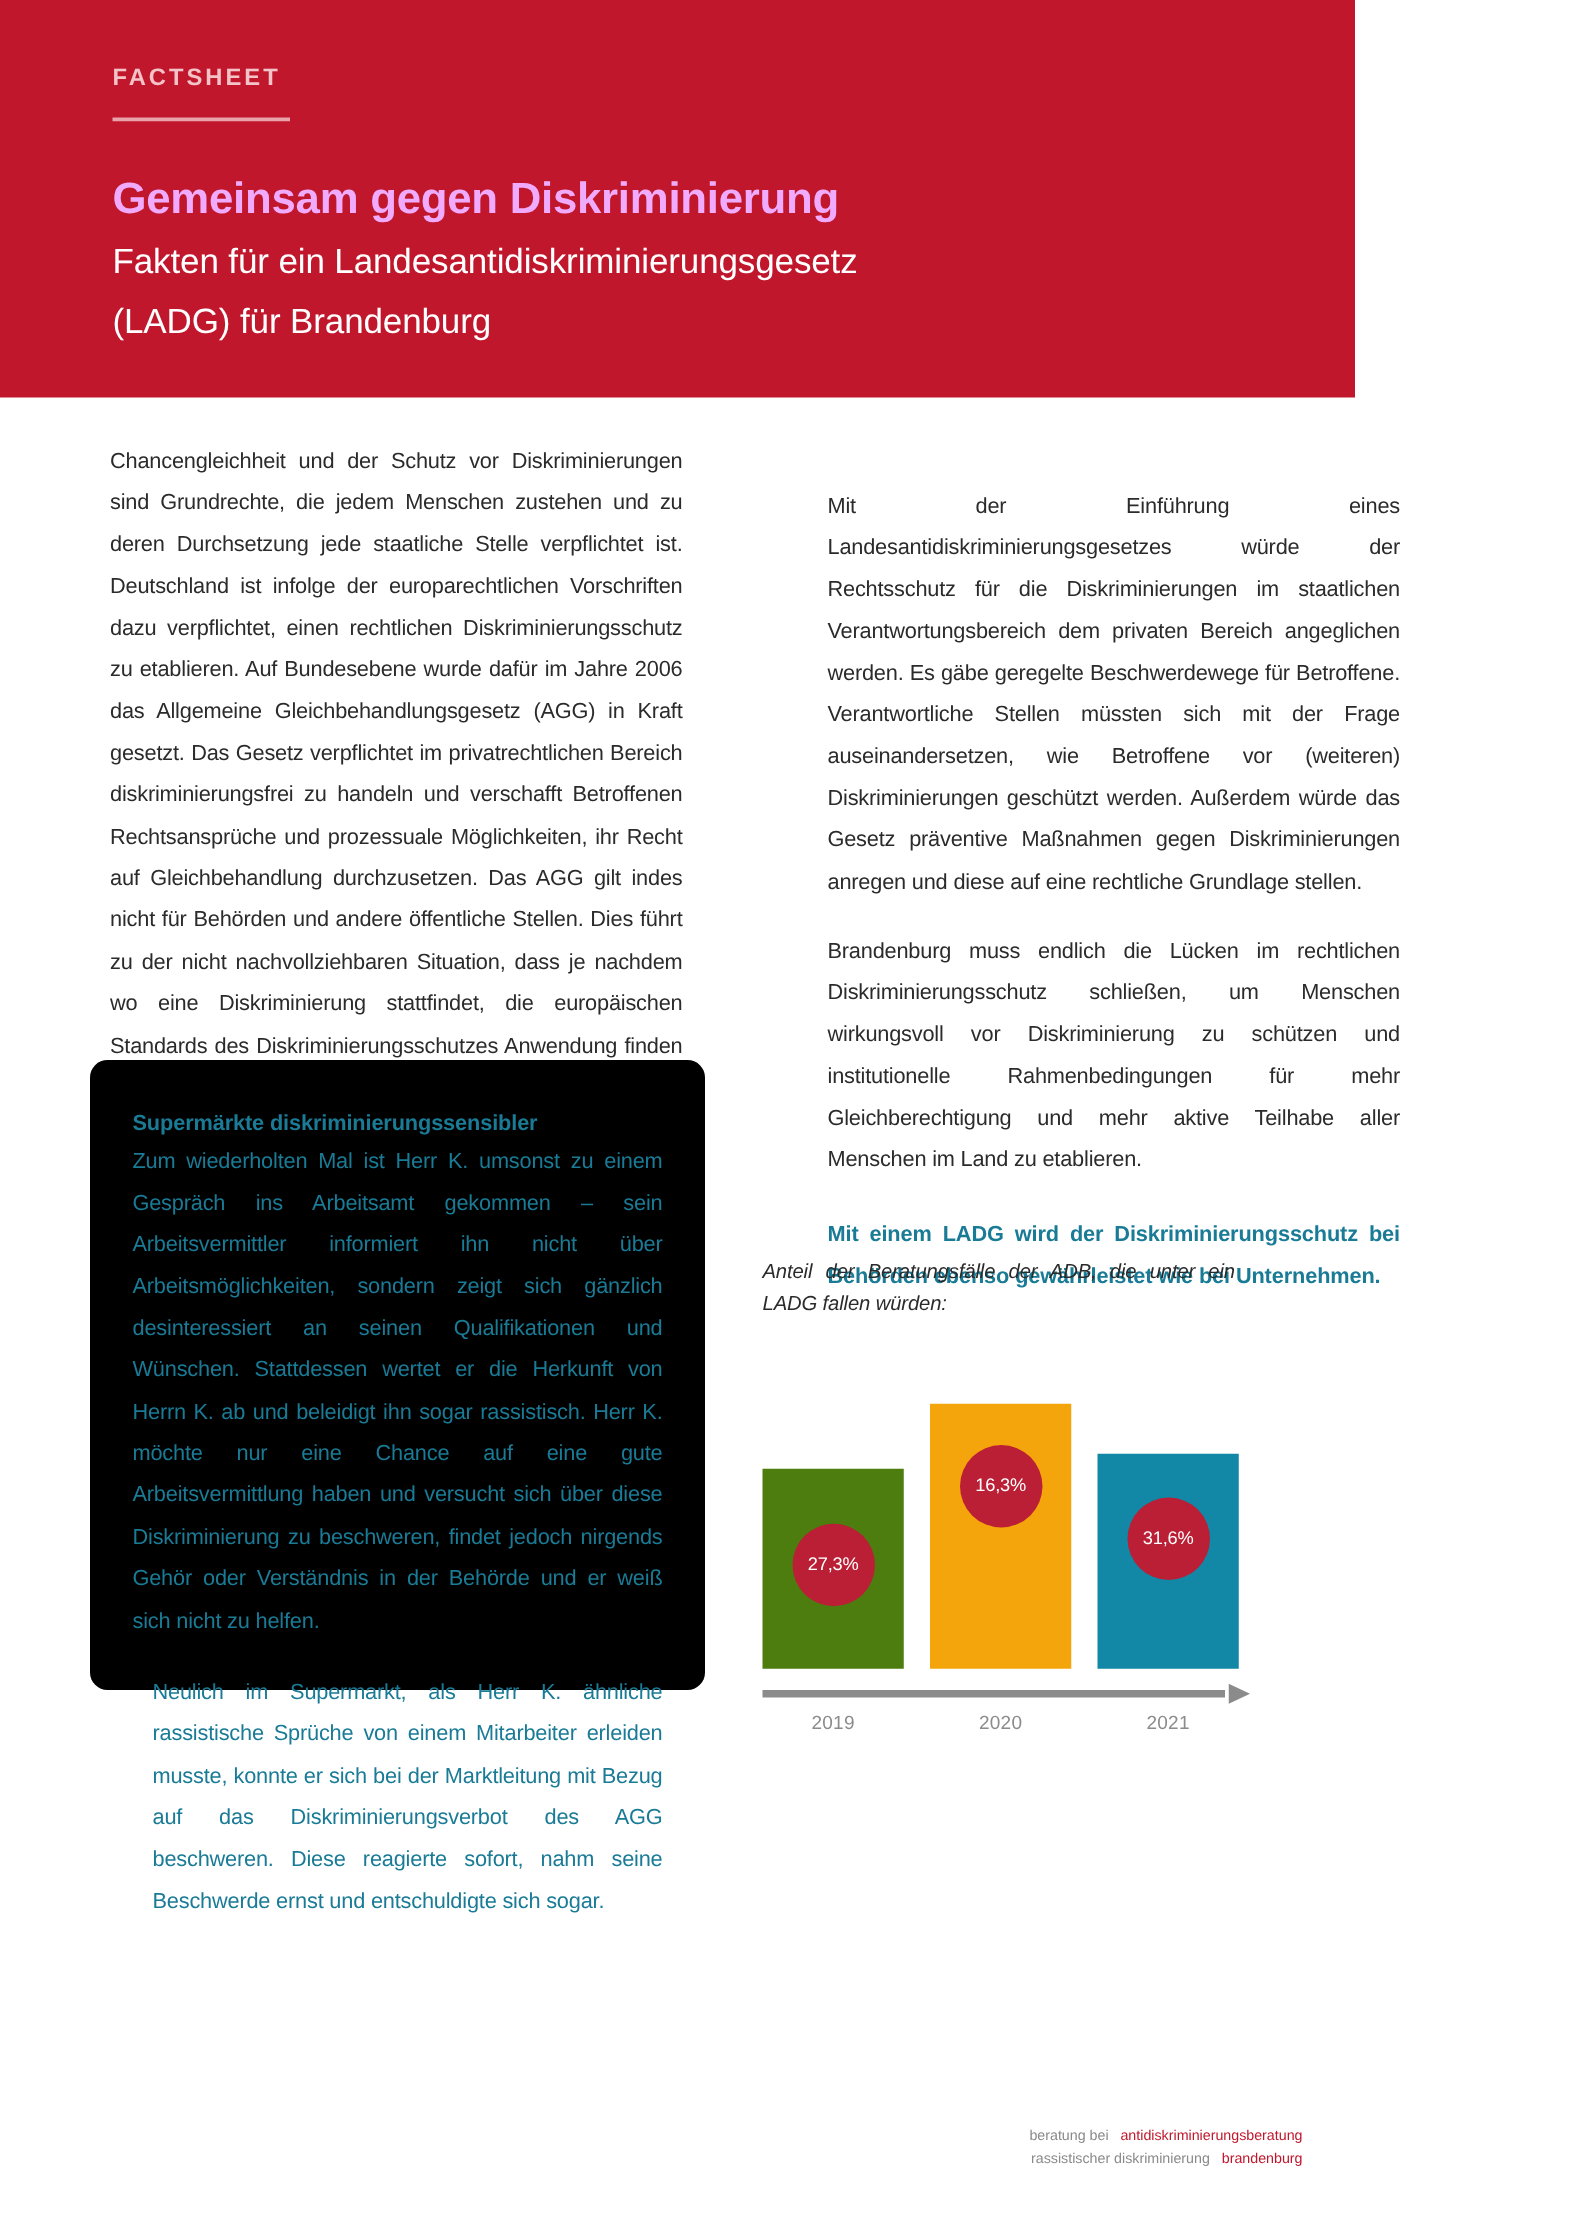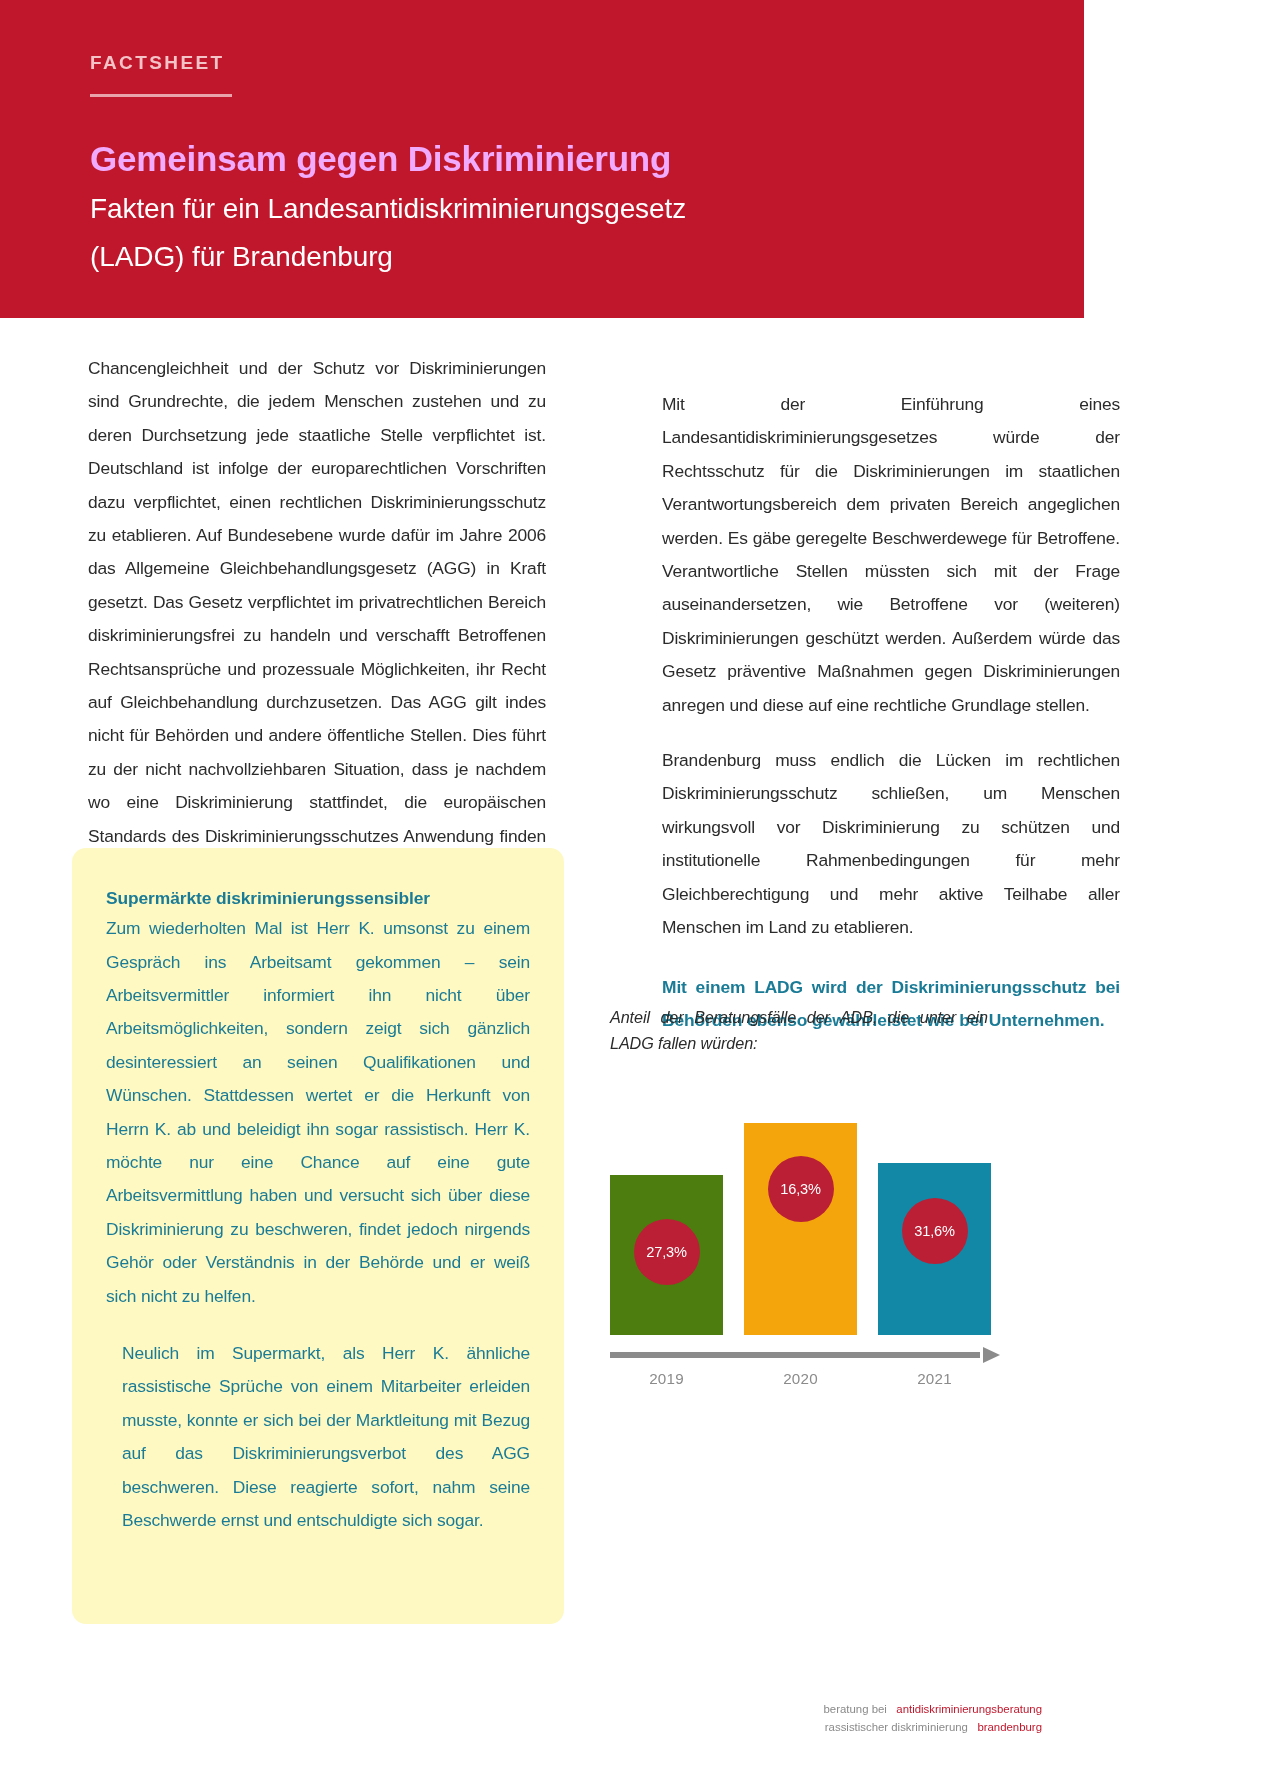--- a/index.html
+++ b/index.html
@@ -81,22 +81,22 @@
     color: #2b2b2b;
     letter-spacing: -0.15px;
   }
   p.body + p.body { margin-top: 22px; }
 
   
   .case-box {
     position: absolute;
     left: 72px; top: 848px;
     width: 492px;
-    height: 776px;
-    background: #fef9c3;
+    height: 504px;
+    background: #000000;
     border-radius: 14px;
     padding: 36px 34px 30px 18px;
   }
   .case-inner { padding-left: 16px; }
   .case-heading {
     font-size: 17.4px;
     font-weight: 700;
     color: #1a7b96;
     line-height: 1.62;
     letter-spacing: -0.1px;

